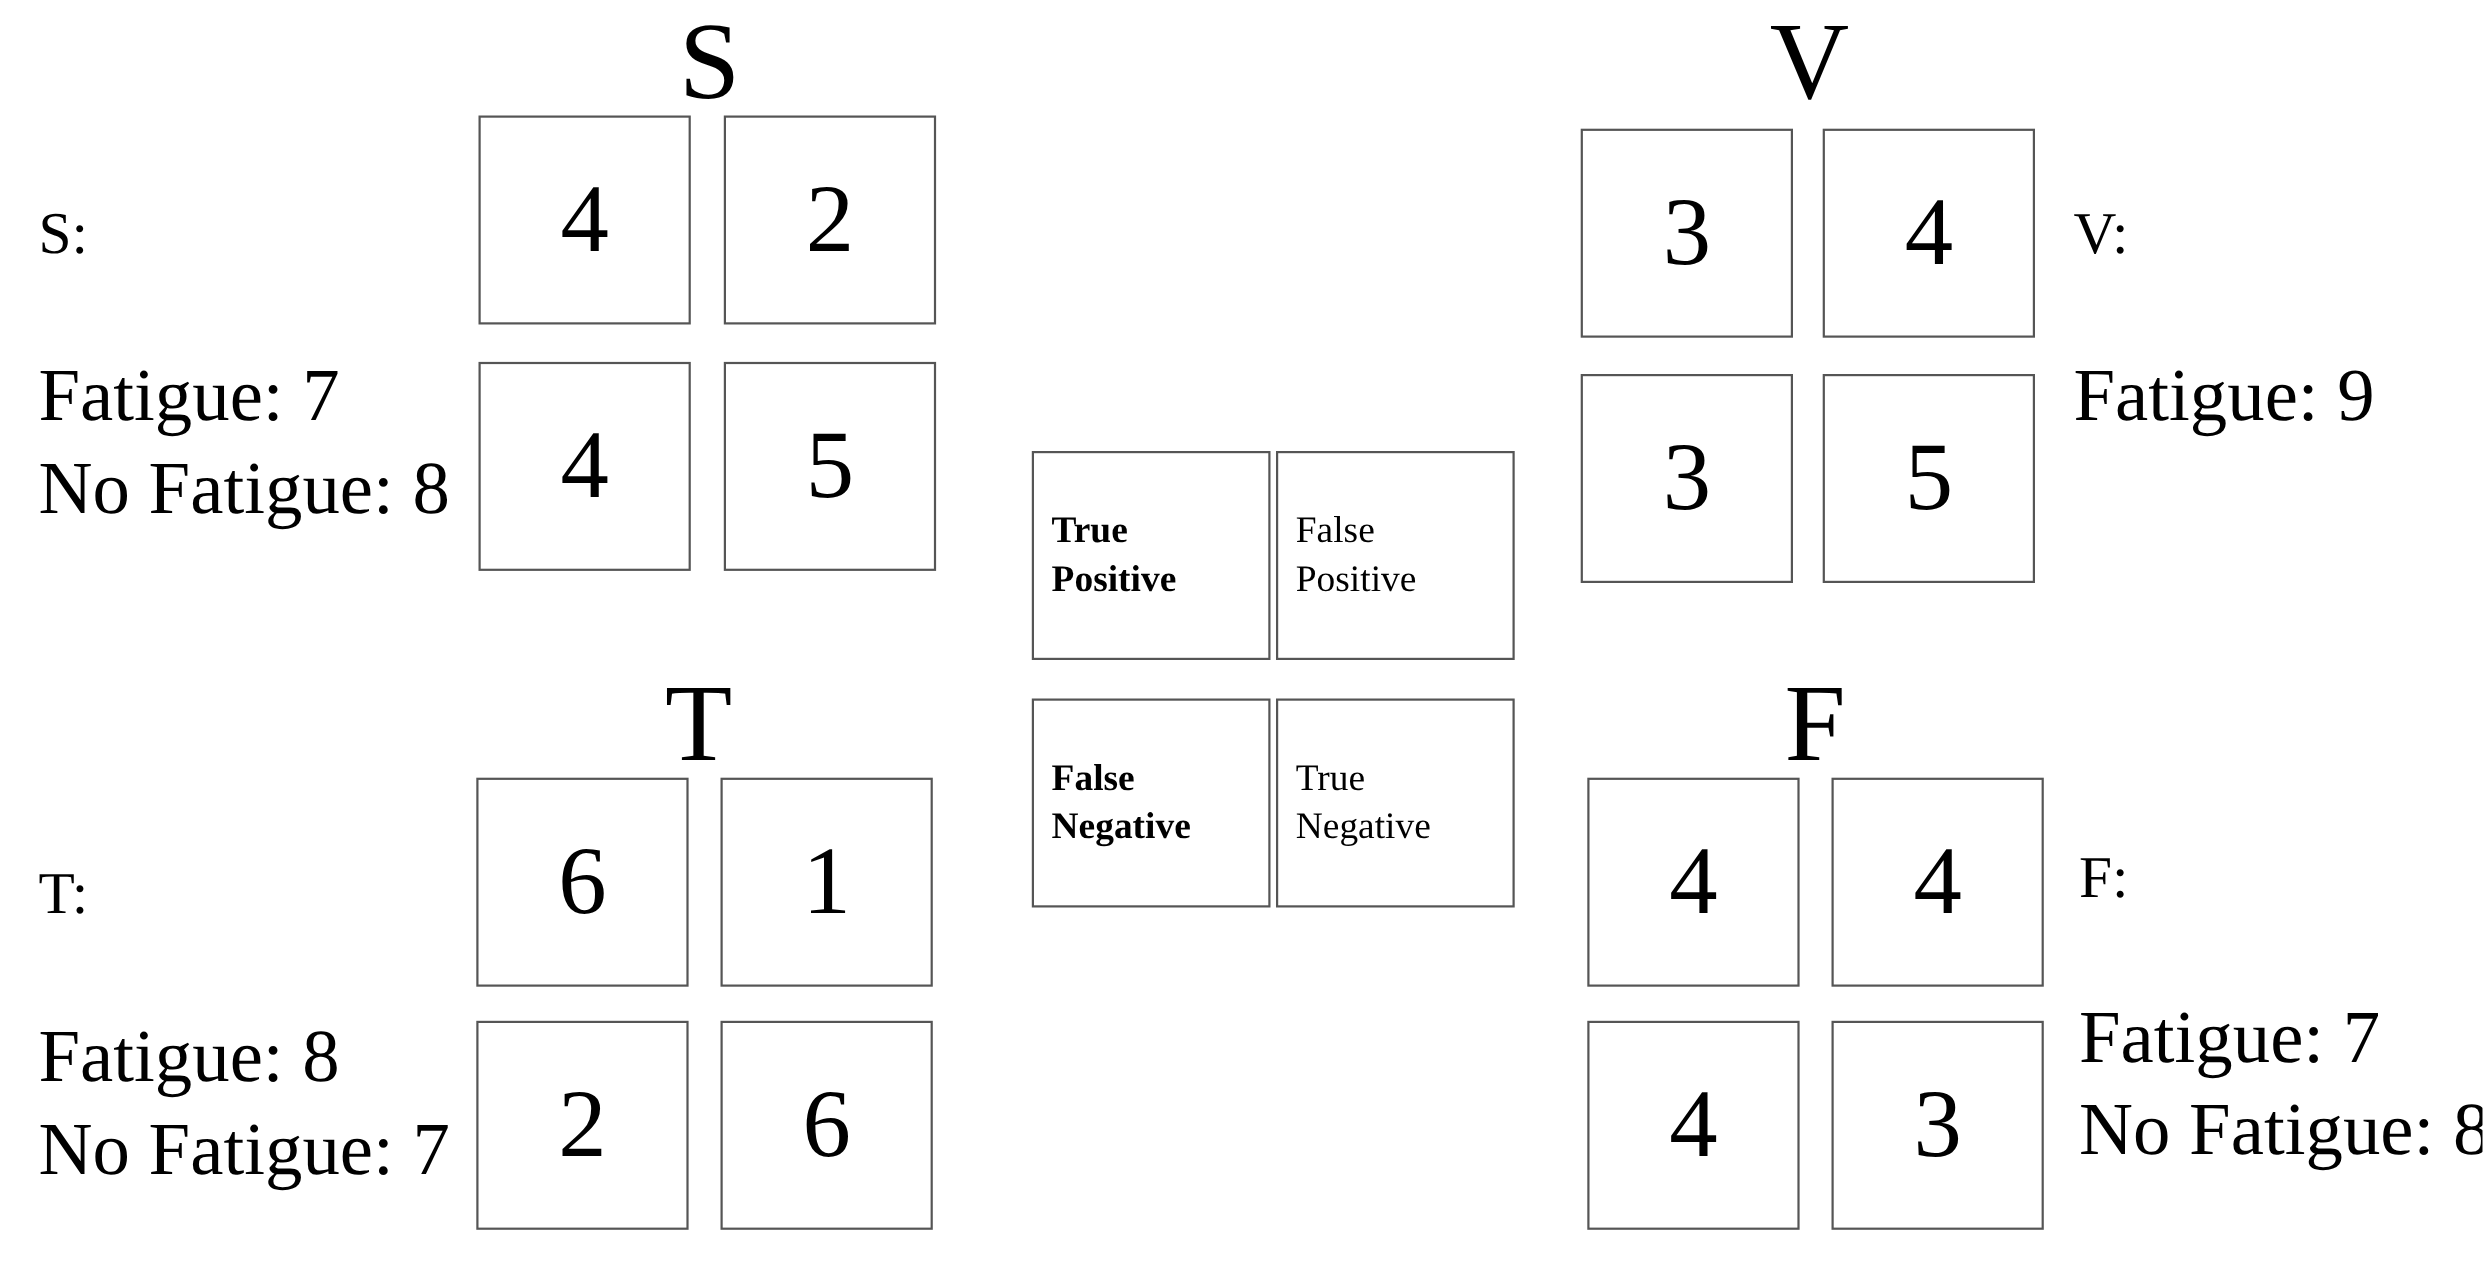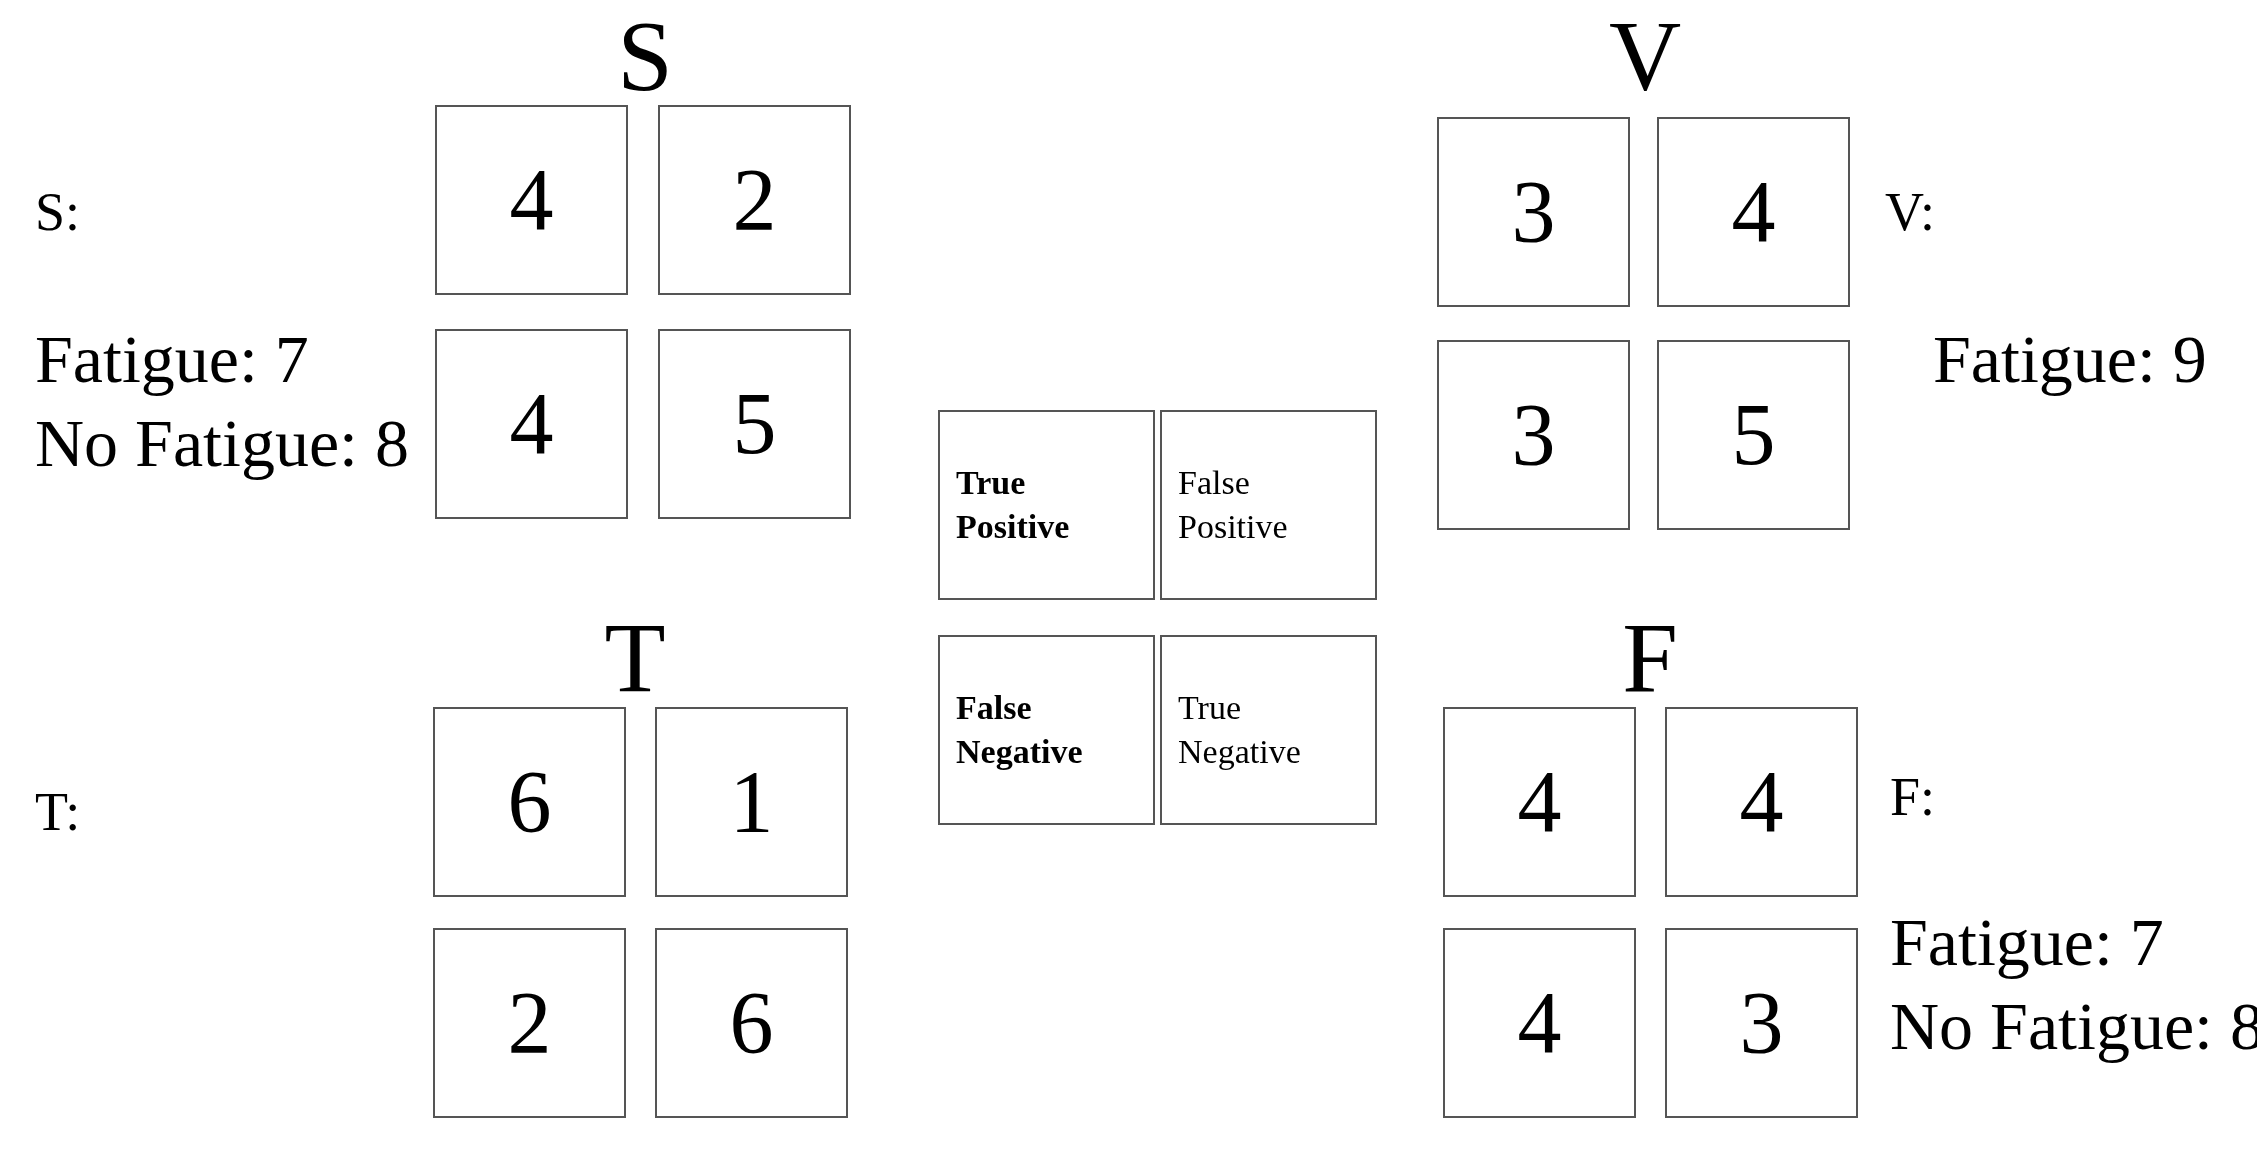--- a/index.html
+++ b/index.html
@@ -95,21 +95,21 @@
   </div>
 
   <div class="matrix-title" style="left:1545px; top:6px;">V</div>
 
   <div class="cell" style="left:1437px; top:117px;">3</div>
   <div class="cell" style="left:1657px; top:117px;">4</div>
   <div class="cell" style="left:1437px; top:340px;">3</div>
   <div class="cell" style="left:1657px; top:340px;">5</div>
 
   <div class="side-key" style="left:1885px; top:185px;">V:</div>
-  <div class="side-counts" style="left:1933px; top:317px;">
+  <div class="side-counts" style="left:1885px; top:317px;">
     <div>Fatigue: 9</div>
   </div>
 
   <div class="legend-box bold" style="left:938px; top:410px;">
     <div>
       <span>True</span>
       <span>Positive</span>
     </div>
   </div>
   <div class="legend-box" style="left:1160px; top:410px;">
@@ -132,20 +132,24 @@
   </div>
 
   <div class="matrix-title" style="left:535px; top:608px;">T</div>
 
   <div class="cell" style="left:433px; top:707px;">6</div>
   <div class="cell" style="left:655px; top:707px;">1</div>
   <div class="cell" style="left:433px; top:928px;">2</div>
   <div class="cell" style="left:655px; top:928px;">6</div>
 
   <div class="side-key" style="left:35px; top:785px;">T:</div>
+  <div class="side-counts" style="left:35px; top:918px;">
+    <div>Fatigue: 8</div>
+    <div>No Fatigue: 7</div>
+  </div>
 
   <div class="matrix-title" style="left:1550px; top:608px;">F</div>
 
   <div class="cell" style="left:1443px; top:707px;">4</div>
   <div class="cell" style="left:1665px; top:707px;">4</div>
   <div class="cell" style="left:1443px; top:928px;">4</div>
   <div class="cell" style="left:1665px; top:928px;">3</div>
 
   <div class="side-key" style="left:1890px; top:770px;">F:</div>
   <div class="side-counts" style="left:1890px; top:900px;">

